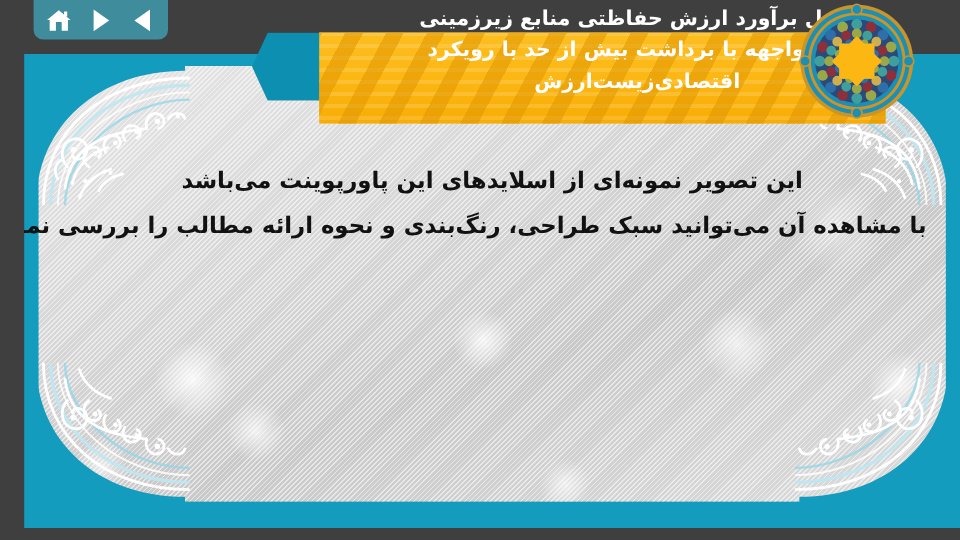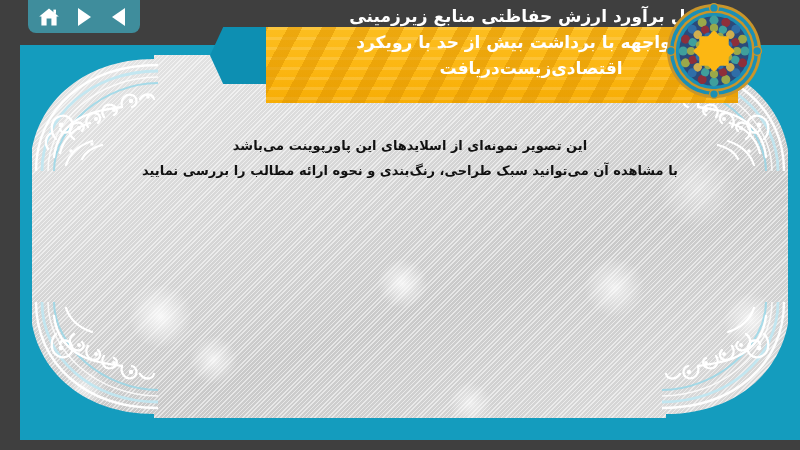--- a/index.html
+++ b/index.html
@@ -116,21 +116,21 @@
     position: absolute;
     right: 28px;
     left: 28px;
     top: 88px;
     z-index: 12;
     text-align: center;
     direction: rtl;
   }
   .body-line {
     font-family: "DejaVu Sans", sans-serif;
-    font-size: 13px;
+    font-size: 19px;
     font-weight: 700;
     color: #111111;
     line-height: 1.95;
     white-space: nowrap;
     letter-spacing: -0.2px;
   }
 
   
   .banner {
     position: absolute;
@@ -334,21 +334,21 @@
       <div class="body-line">با مشاهده آن می‌توانید سبک طراحی، رنگ‌بندی و نحوه ارائه مطالب را بررسی نمایید</div>
     </div>
   </div>
 
   <div class="banner-tab"></div>
 
   <div class="banner">
     <div class="title-block">
       <div class="title-line">کامل برآورد ارزش حفاظتی منابع زیرزمینی</div>
       <div class="title-line">در مواجهه با برداشت بیش از حد با رویکرد</div>
-      <div class="title-line">اقتصادی‌زیست‌دریافت</div>
+      <div class="title-line">اقتصادی‌زیست‌ارزش</div>
     </div>
   </div>
 
   <div class="medallion">
     <svg viewBox="0 0 100 100">
       <defs>
         <g id="petal-set"></g>
       </defs>
       <circle cx="50" cy="50" r="48" fill="#c9952a"></circle>
       <circle cx="50" cy="50" r="45" fill="#1b8fb5"></circle>

